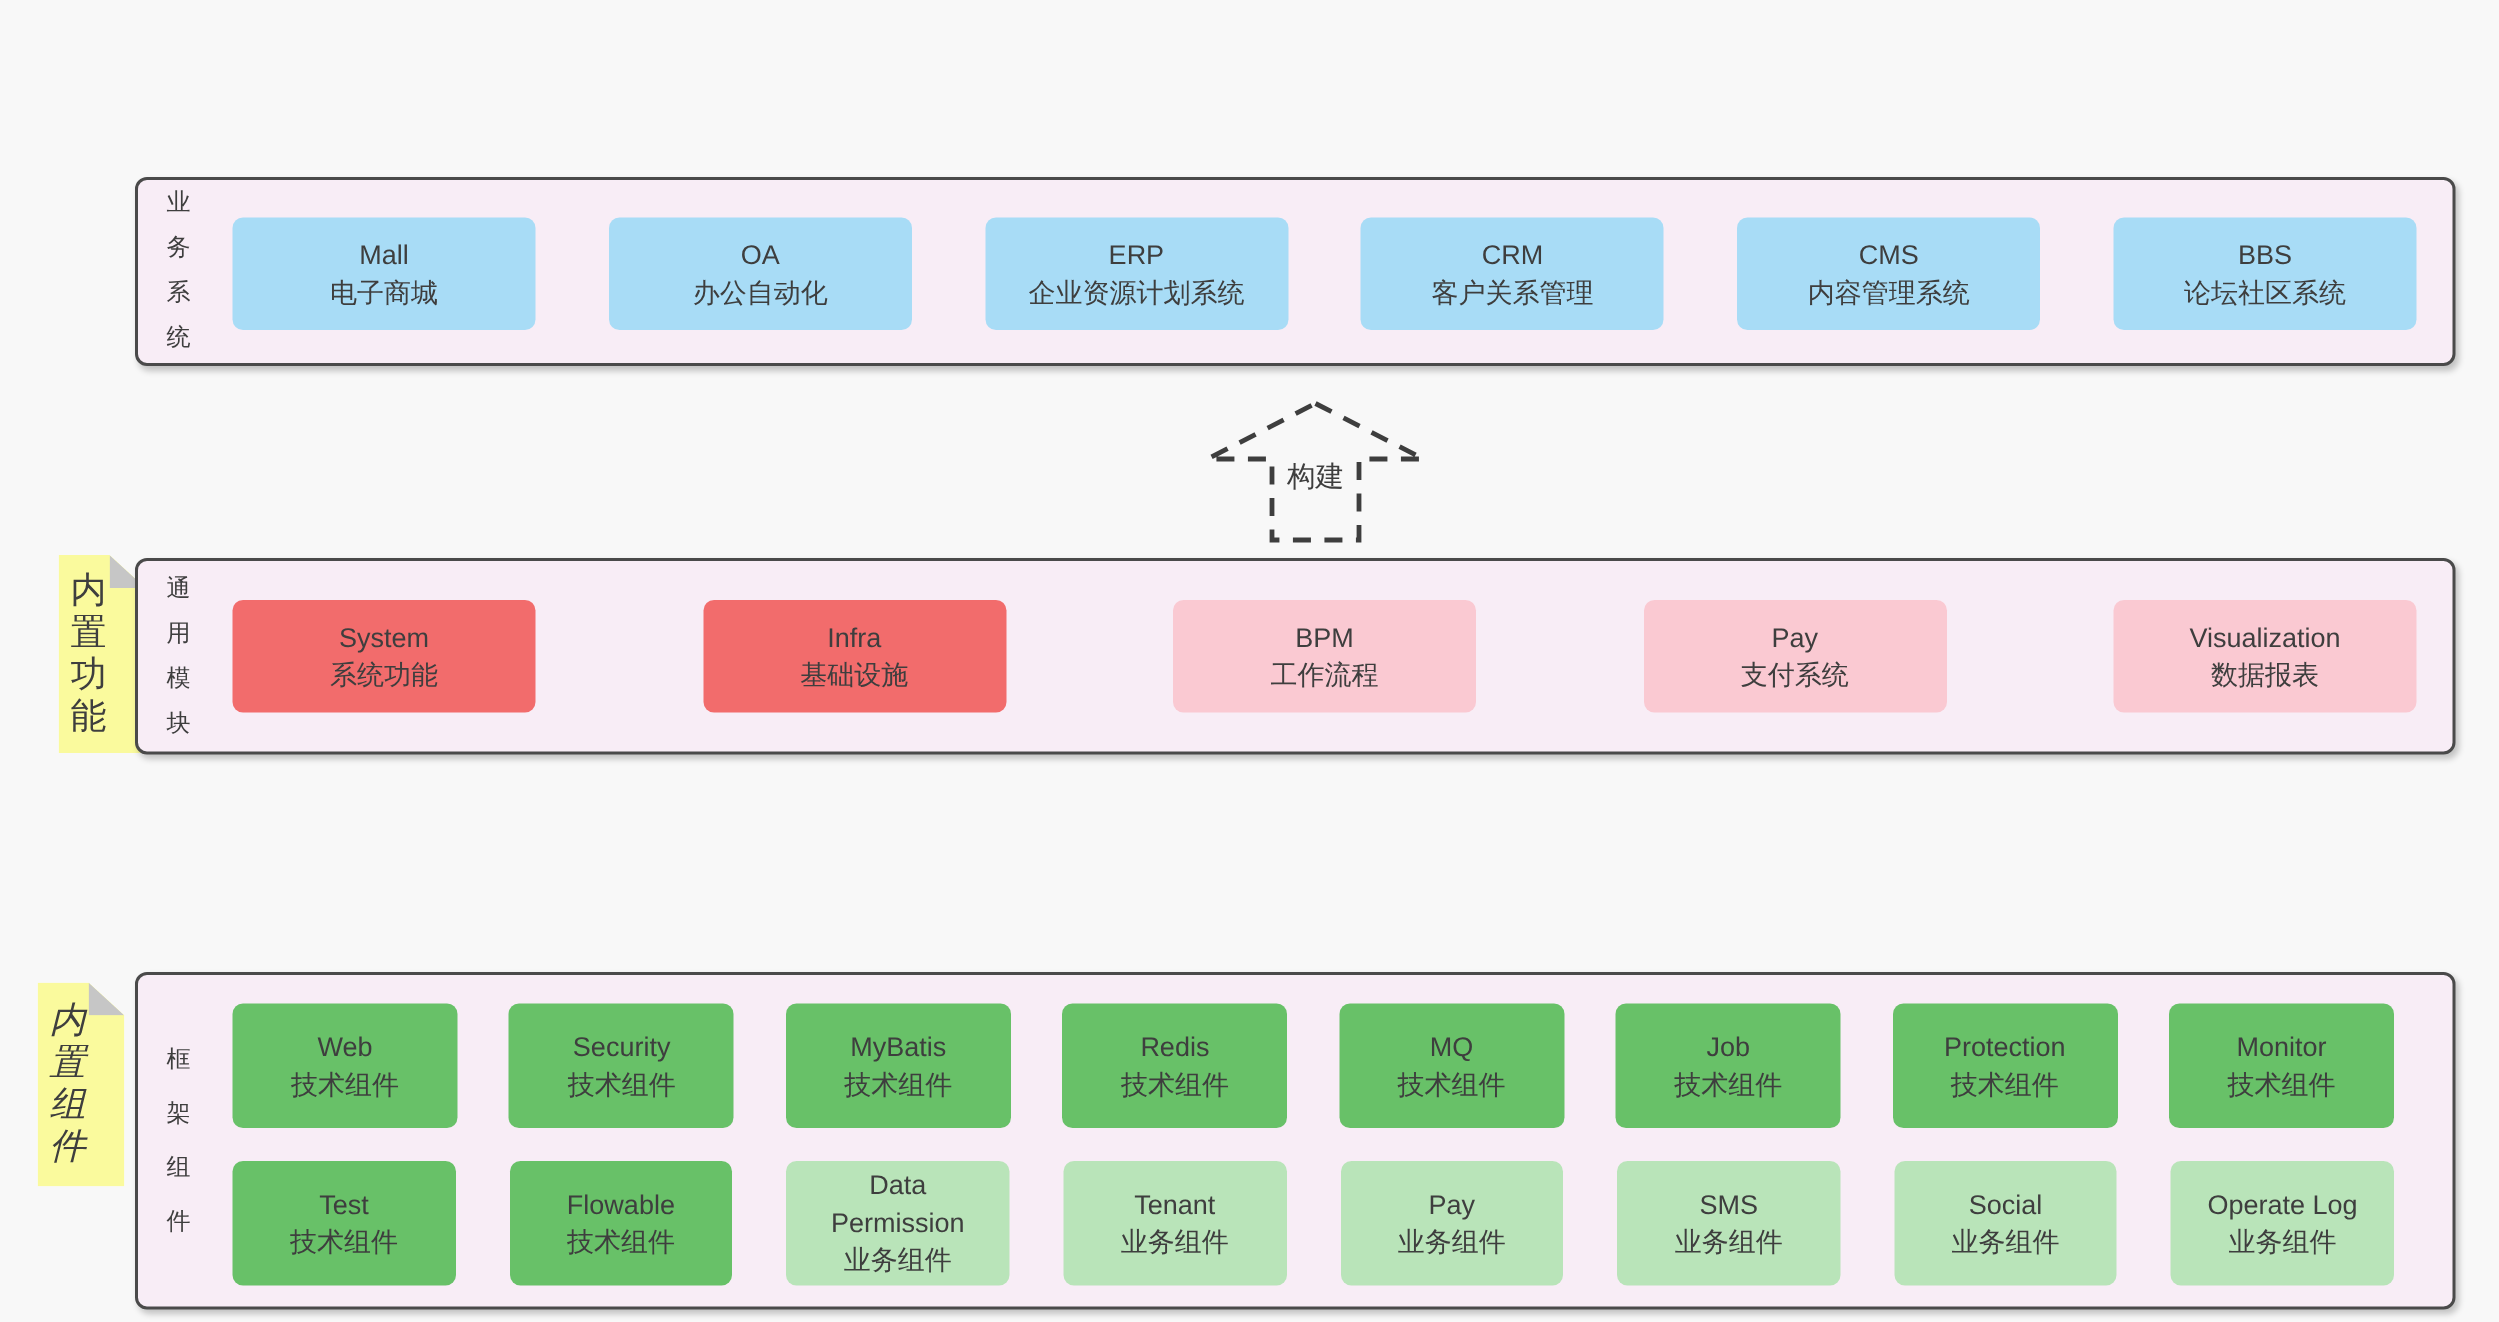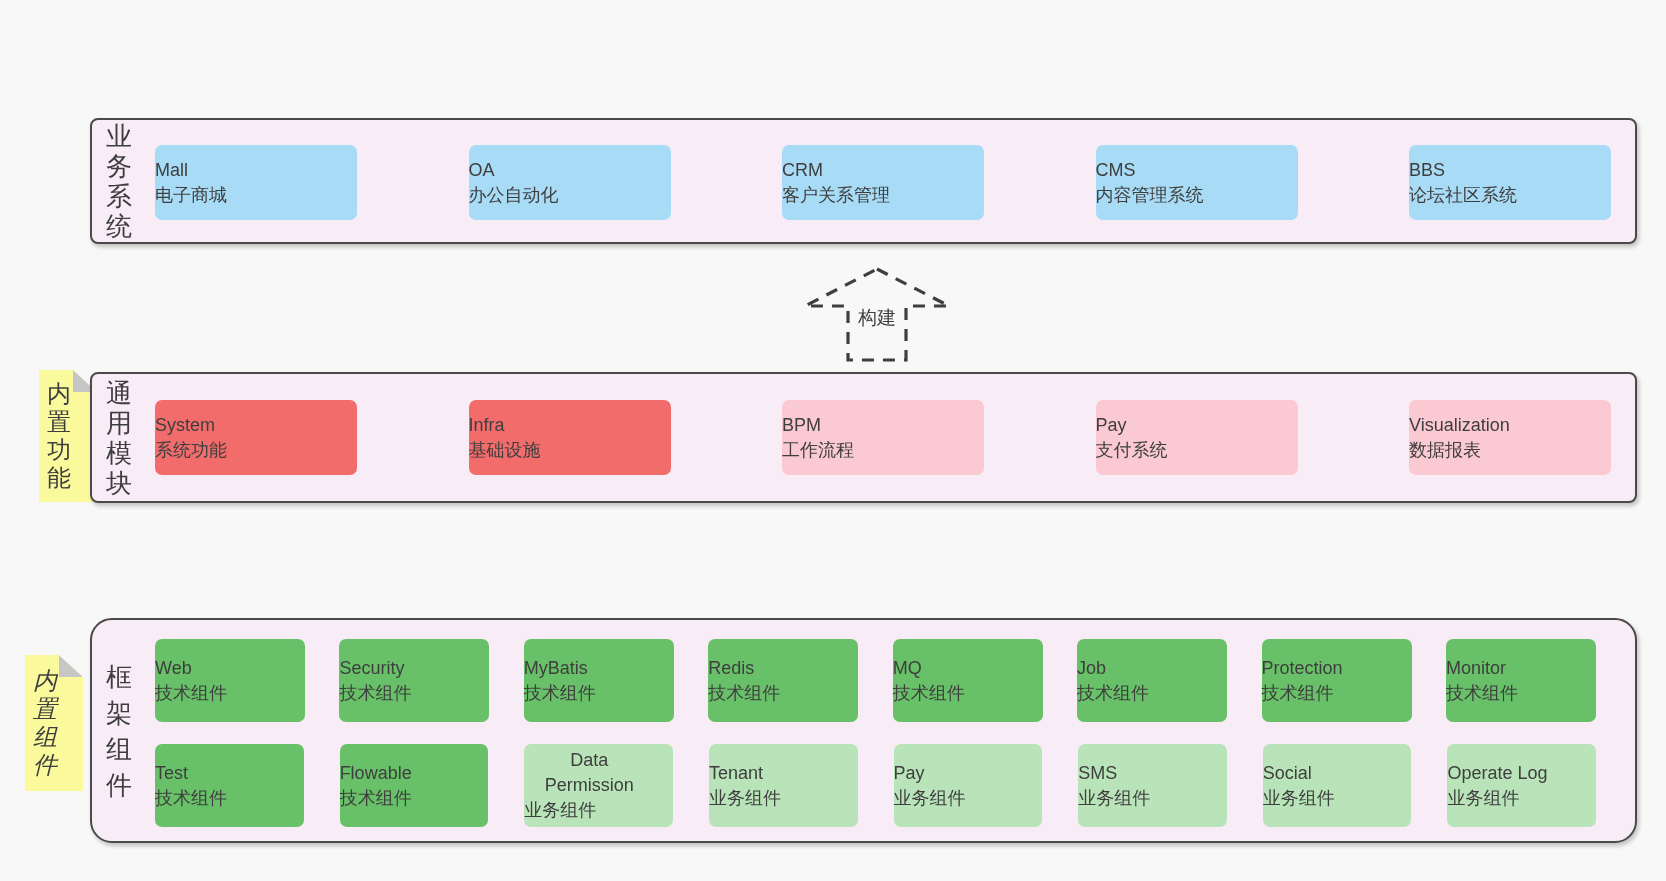--- a/index.html
+++ b/index.html
@@ -22,32 +22,32 @@
     width: 1547px;
     background: #f8edf6;
     border: 2px solid #4a4a4a;
     border-radius: 8px;
     box-shadow: 2px 3px 4px rgba(0,0,0,0.22);
     box-sizing: border-box;
     z-index: 2;
   }
   #band-business  { top: 118px; height: 126px; }
   #band-modules   { top: 372px; height: 131px; }
-  #band-framework { top: 618px; height: 225px; border-radius: 22px; }
+  #band-framework { top: 648px; height: 225px; }
 
   .side-label {
     position: absolute;
     left: 12px;
     top: 0; bottom: 0;
     width: 30px;
     display: flex;
     align-items: center;
     justify-content: center;
     text-align: center;
-    font-size: 26px;
+    font-size: 16px;
     line-height: 30px;
     word-break: break-all;
     white-space: normal;
   }
   #band-framework .side-label { line-height: 36px; }
 
   .boxes-row {
     position: absolute;
     left: 63px;
     right: 24px;
@@ -56,21 +56,21 @@
   }
   #band-business  .boxes-row { top: 25px; }
   #band-modules   .boxes-row { top: 26px; }
   #band-framework .row-1 { top: 19px;  right: 39px; }
   #band-framework .row-2 { top: 124px; right: 39px; gap: 36px; }
 
   .box {
     border-radius: 7px;
     display: flex;
     flex-direction: column;
-    align-items: flex-start;
+    align-items: center;
     justify-content: center;
     text-align: center;
     font-size: 18px;
     line-height: 25px;
   }
   .box .box-name { max-width: 130px; }
   .wide .box { width: 202px; height: 75px; }
   .narrow    { width: 150px; height: 83px; }
   .blue        { background: #a8dcf6; }
   .red         { background: #f26c6c; }
@@ -137,20 +137,24 @@
     <div class="boxes-row wide">
       <div class="box blue">
         <div class="box-name">Mall</div>
         <div class="box-desc">电子商城</div>
       </div>
       <div class="box blue">
         <div class="box-name">OA</div>
         <div class="box-desc">办公自动化</div>
       </div>
       <div class="box blue">
+        <div class="box-name">ERP</div>
+        <div class="box-desc">企业资源计划系统</div>
+      </div>
+      <div class="box blue">
         <div class="box-name">CRM</div>
         <div class="box-desc">客户关系管理</div>
       </div>
       <div class="box blue">
         <div class="box-name">CMS</div>
         <div class="box-desc">内容管理系统</div>
       </div>
       <div class="box blue">
         <div class="box-name">BBS</div>
         <div class="box-desc">论坛社区系统</div>

